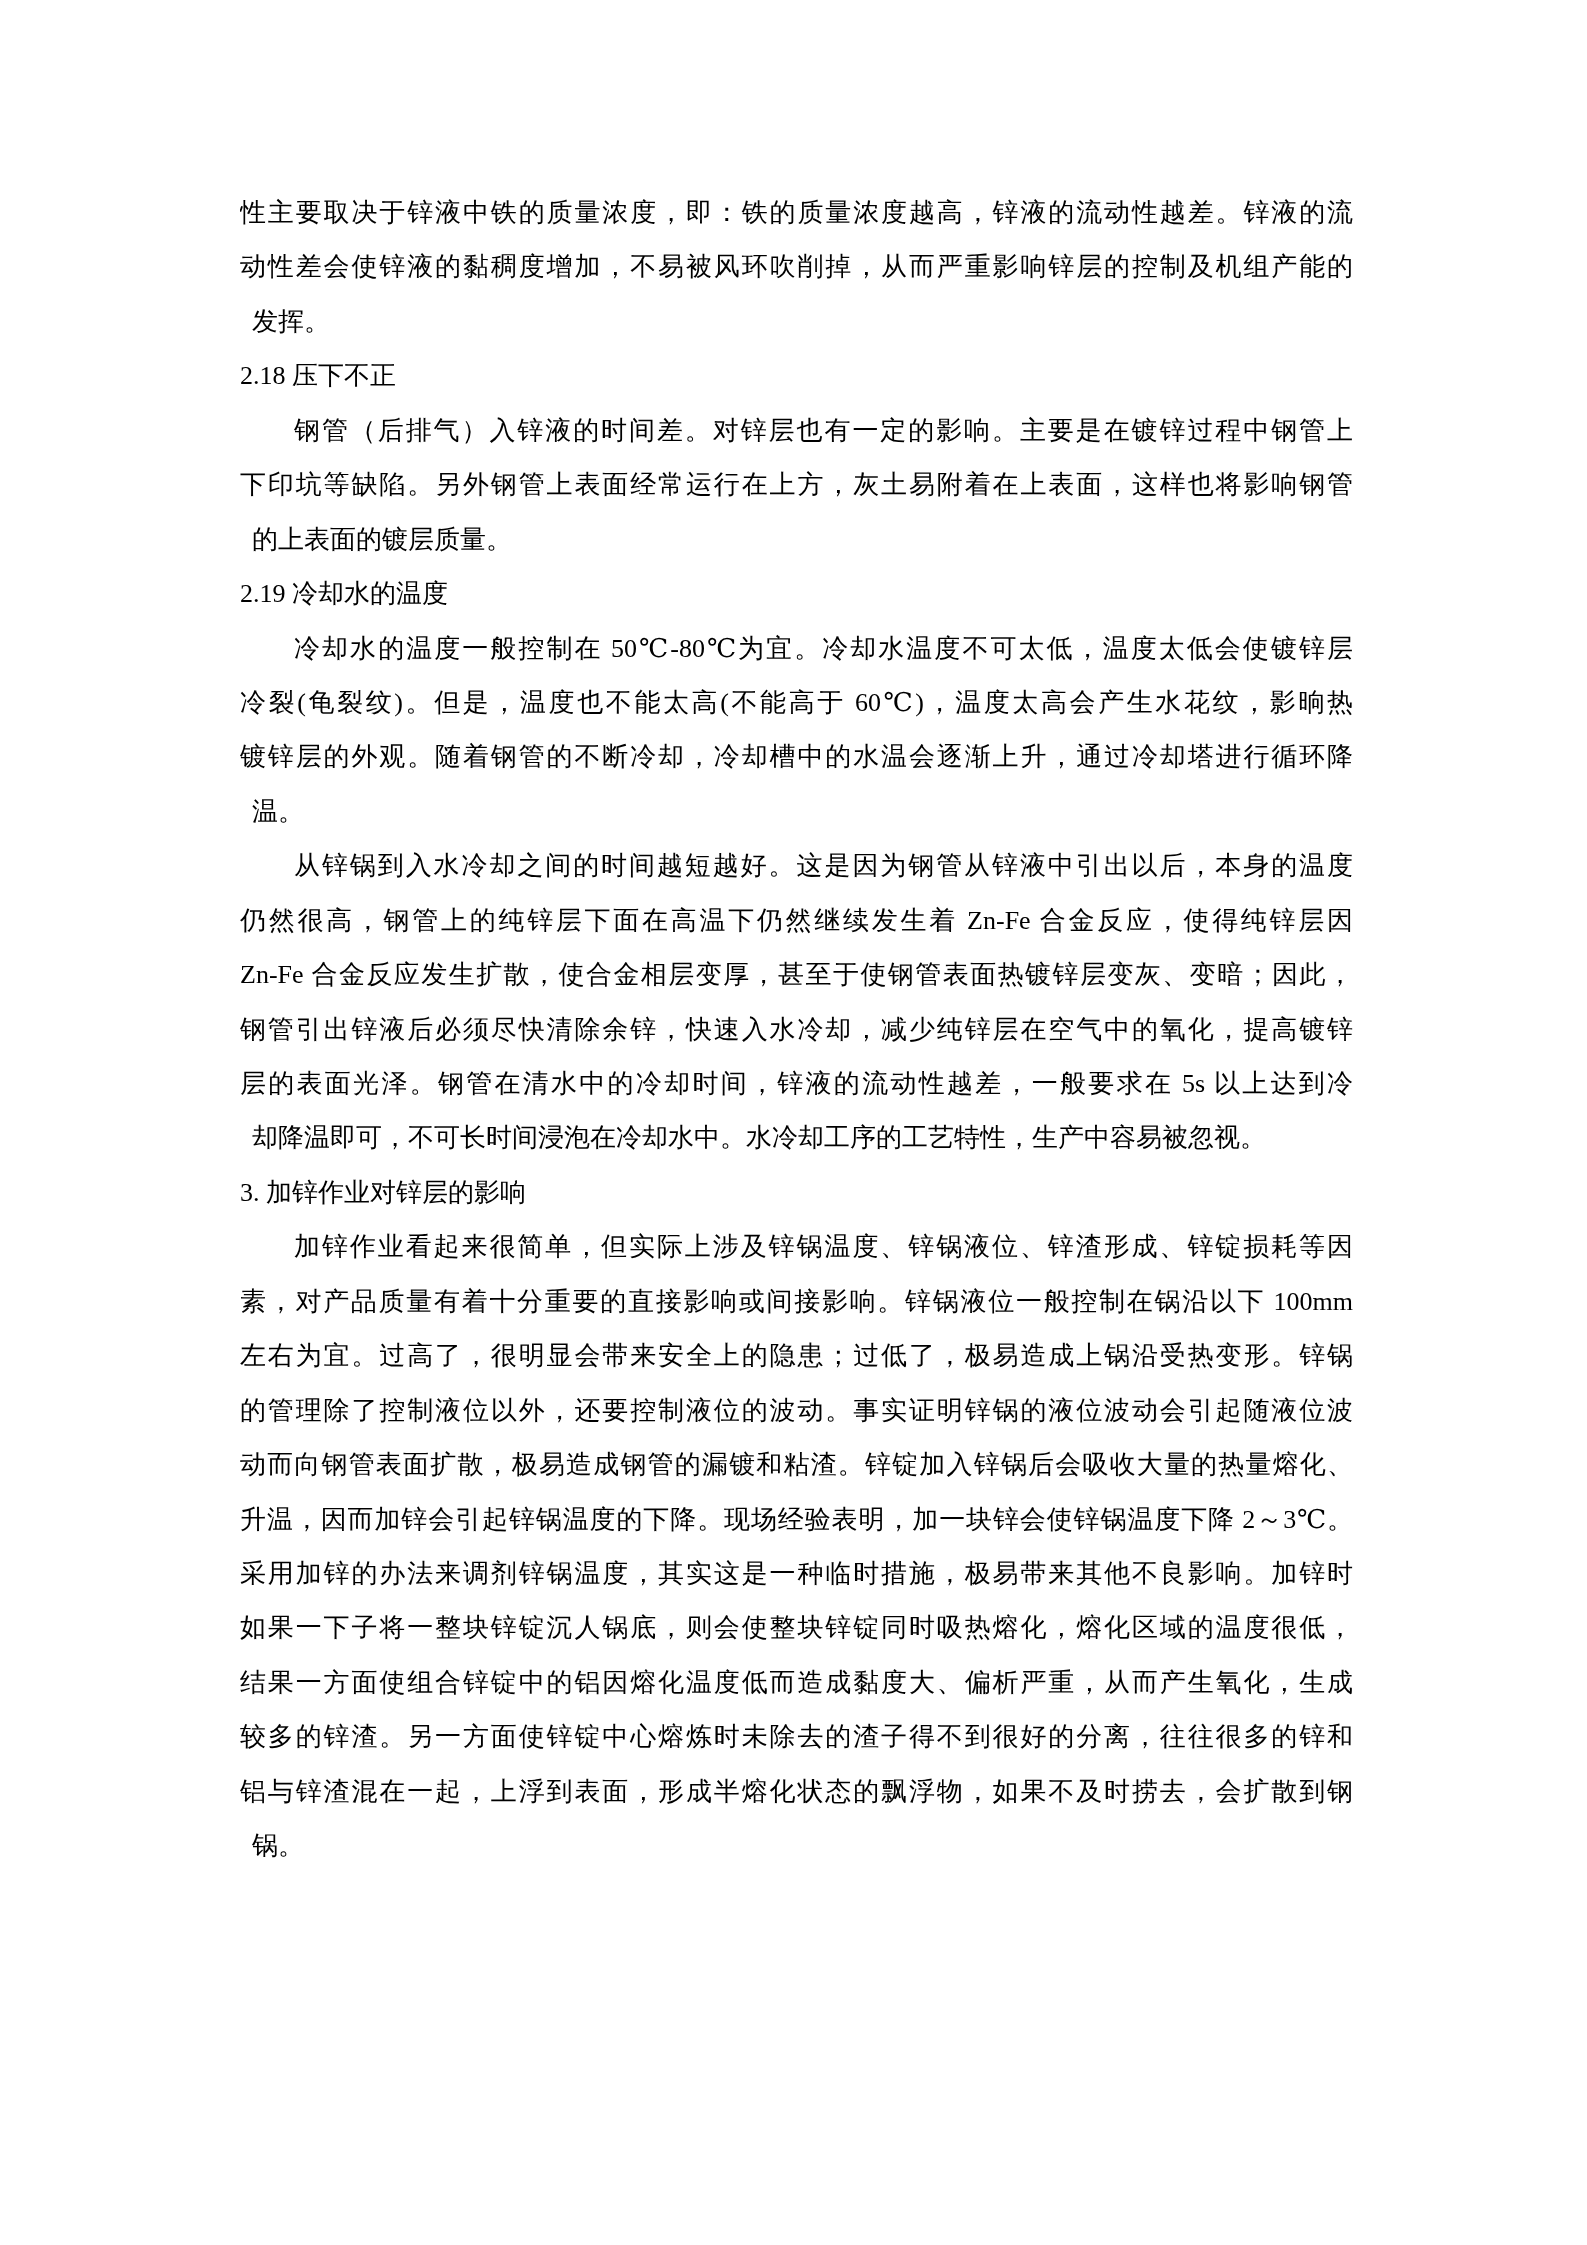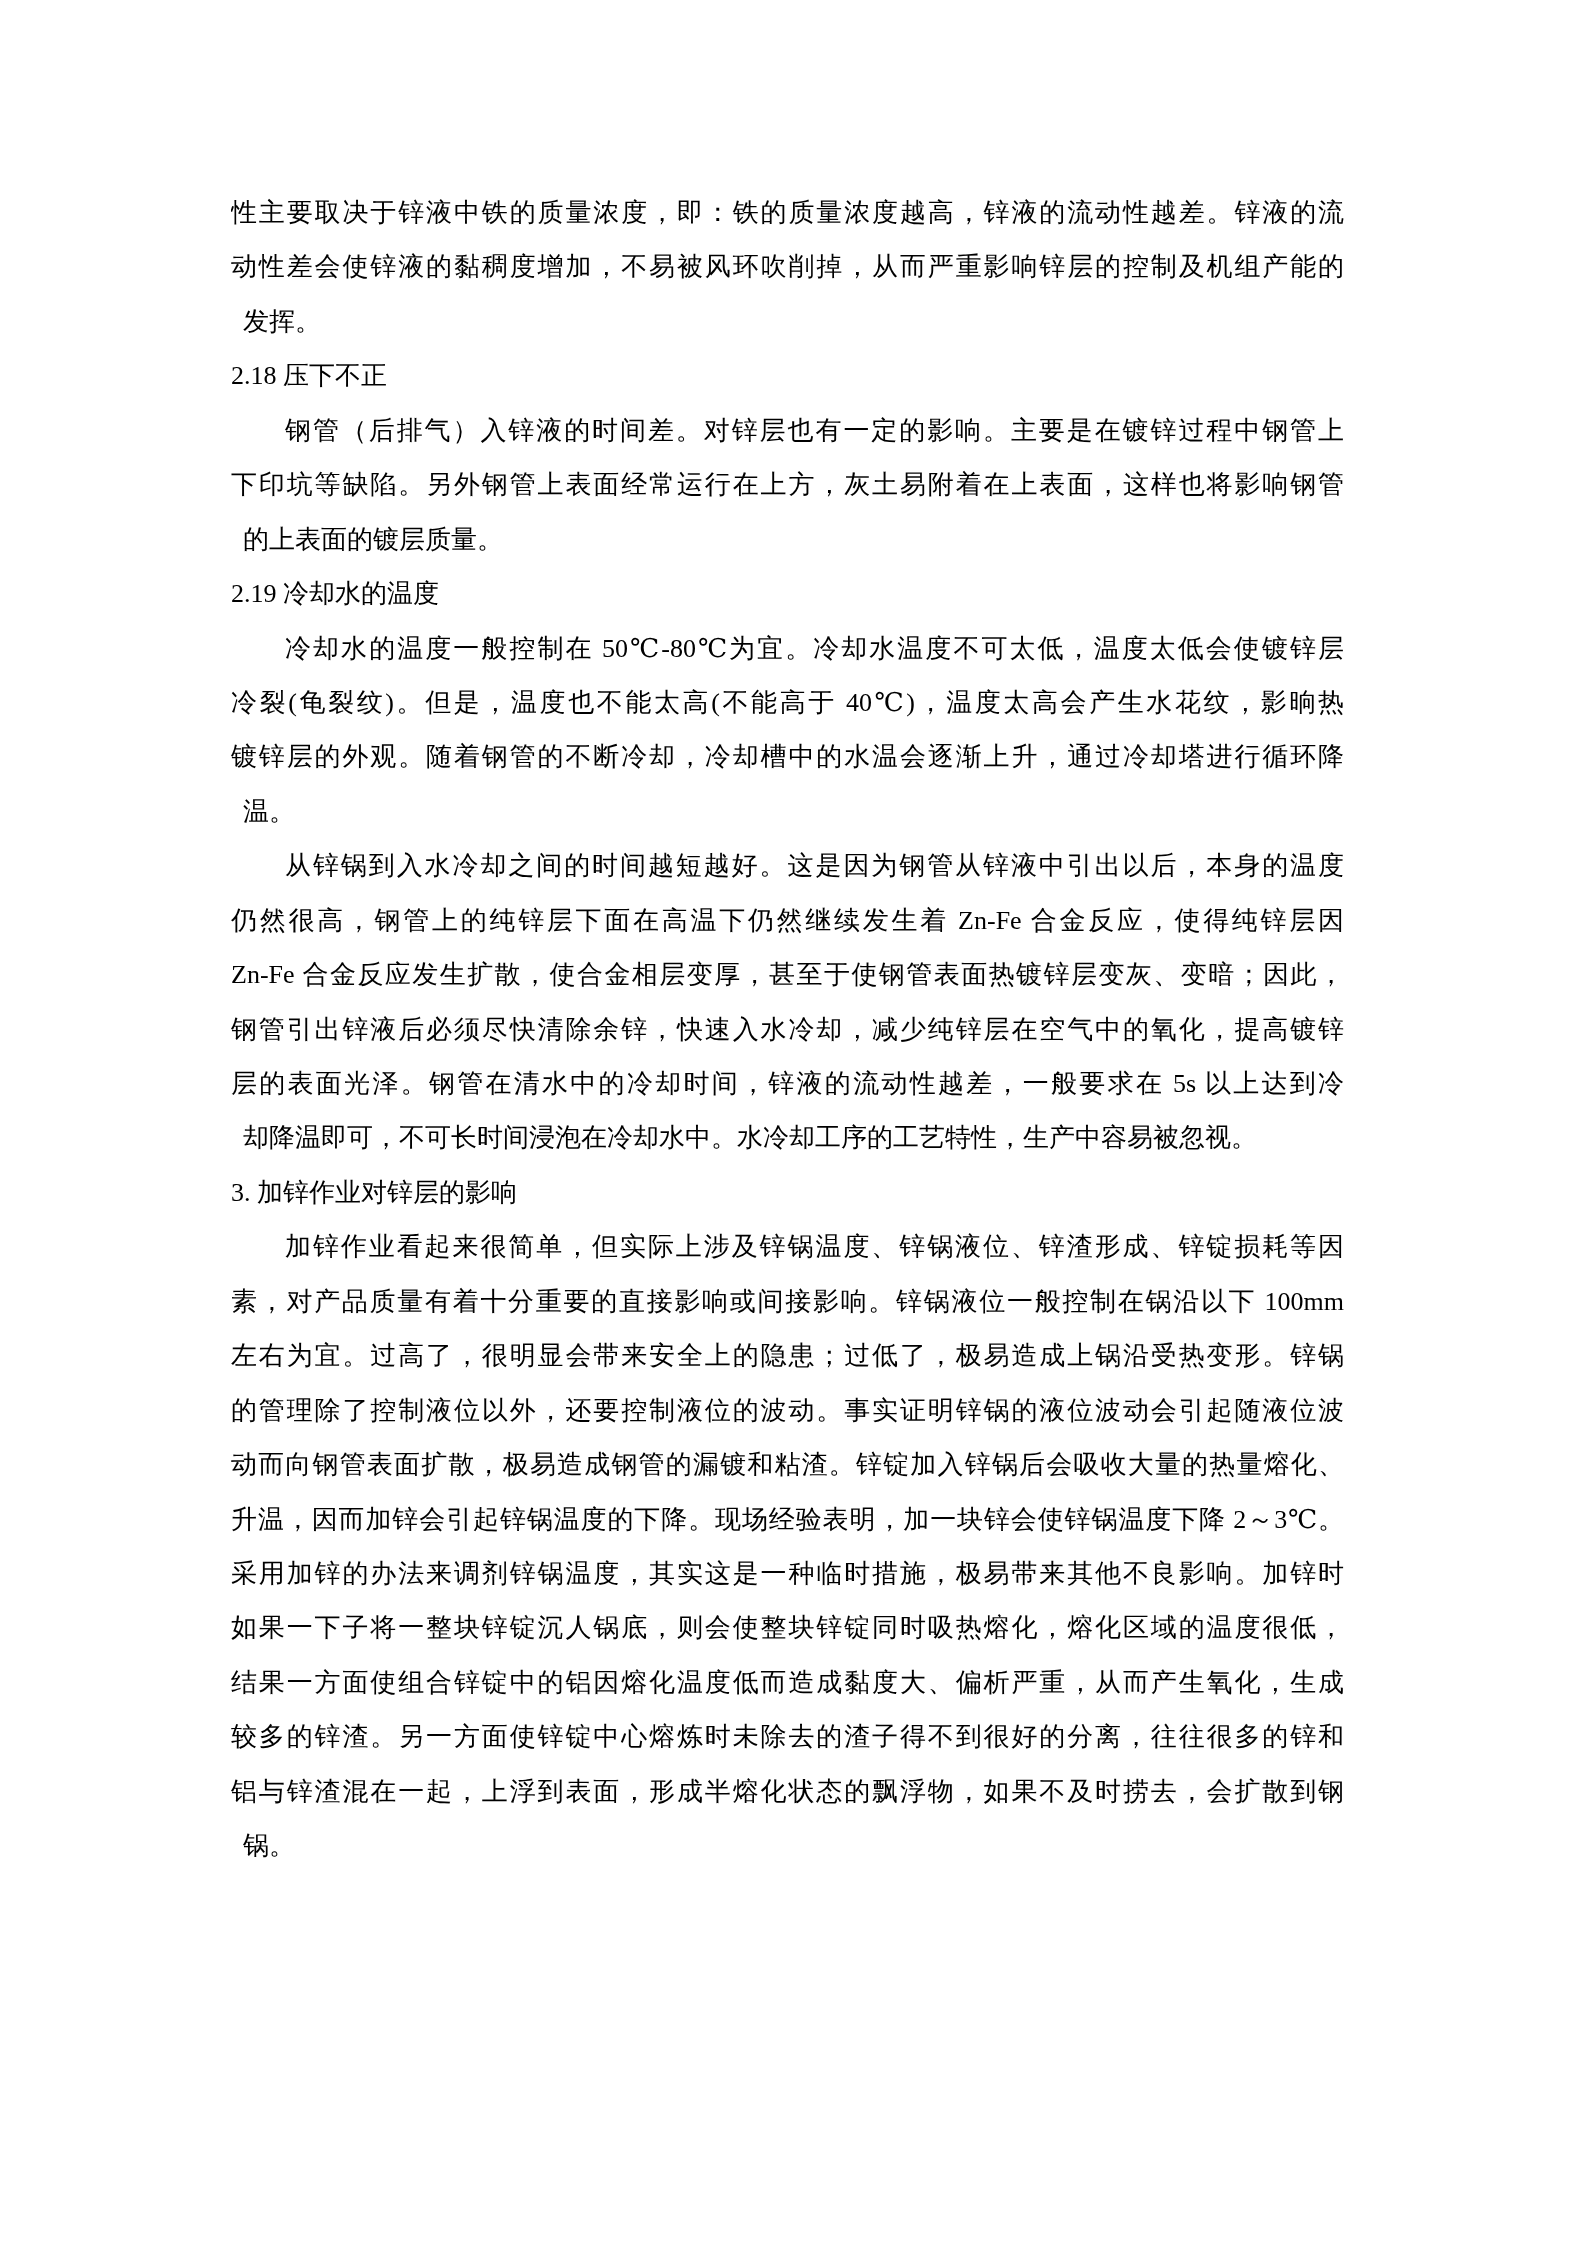--- a/index.html
+++ b/index.html
@@ -11,21 +11,21 @@
     position: relative;
     width: 1587px;
     height: 2245px;
     background: #ffffff;
     color: #000000;
     font-family: "Liberation Serif", "DejaVu Serif", serif;
     overflow: hidden;
   }
   .doc {
     position: absolute;
-    left: 231px;
+    left: 240px;
     top: 186px;
     width: 1113px;
   }
   .t-line {
     font-size: 26px;
     line-height: 54.45px;
     height: 54.45px;
     white-space: normal;
     text-align: justify;
     text-align-last: justify;
@@ -50,21 +50,21 @@
   <div class="doc">
       <div class="t-line">性主要取决于锌液中铁的质量浓度，即：铁的质量浓度越高，锌液的流动性越差。锌液的流</div>
       <div class="t-line">动性差会使锌液的黏稠度增加，不易被风环吹削掉，从而严重影响锌层的控制及机组产能的</div>
       <div class="t-line para-end">发挥。</div>
       <div class="t-line heading">2.18 压下不正</div>
       <div class="t-line indent">钢管（后排气）入锌液的时间差。对锌层也有一定的影响。主要是在镀锌过程中钢管上</div>
       <div class="t-line">下印坑等缺陷。另外钢管上表面经常运行在上方，灰土易附着在上表面，这样也将影响钢管</div>
       <div class="t-line para-end">的上表面的镀层质量。</div>
       <div class="t-line heading">2.19 冷却水的温度</div>
       <div class="t-line indent">冷却水的温度一般控制在 50℃-80℃为宜。冷却水温度不可太低，温度太低会使镀锌层</div>
-      <div class="t-line">冷裂(龟裂纹)。但是，温度也不能太高(不能高于 40℃)，温度太高会产生水花纹，影晌热</div>
+      <div class="t-line">冷裂(龟裂纹)。但是，温度也不能太高(不能高于 60℃)，温度太高会产生水花纹，影晌热</div>
       <div class="t-line">镀锌层的外观。随着钢管的不断冷却，冷却槽中的水温会逐渐上升，通过冷却塔进行循环降</div>
       <div class="t-line para-end">温。</div>
       <div class="t-line indent">从锌锅到入水冷却之间的时间越短越好。这是因为钢管从锌液中引出以后，本身的温度</div>
       <div class="t-line">仍然很高，钢管上的纯锌层下面在高温下仍然继续发生着 Zn-Fe 合金反应，使得纯锌层因</div>
       <div class="t-line">Zn-Fe 合金反应发生扩散，使合金相层变厚，甚至于使钢管表面热镀锌层变灰、变暗；因此，</div>
       <div class="t-line">钢管引出锌液后必须尽快清除余锌，快速入水冷却，减少纯锌层在空气中的氧化，提高镀锌</div>
       <div class="t-line">层的表面光泽。钢管在清水中的冷却时间，锌液的流动性越差，一般要求在 5s 以上达到冷</div>
       <div class="t-line para-end">却降温即可，不可长时间浸泡在冷却水中。水冷却工序的工艺特性，生产中容易被忽视。</div>
       <div class="t-line heading">3. 加锌作业对锌层的影响</div>
       <div class="t-line indent">加锌作业看起来很简单，但实际上涉及锌锅温度、锌锅液位、锌渣形成、锌锭损耗等因</div>

